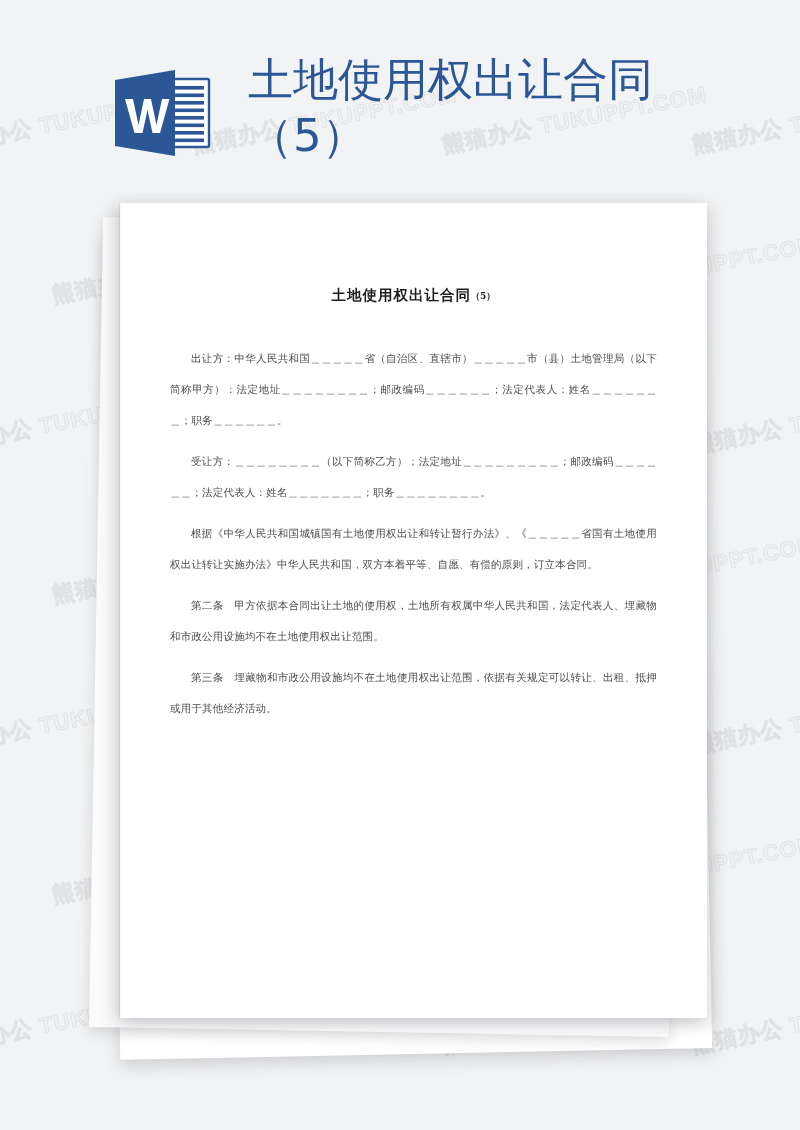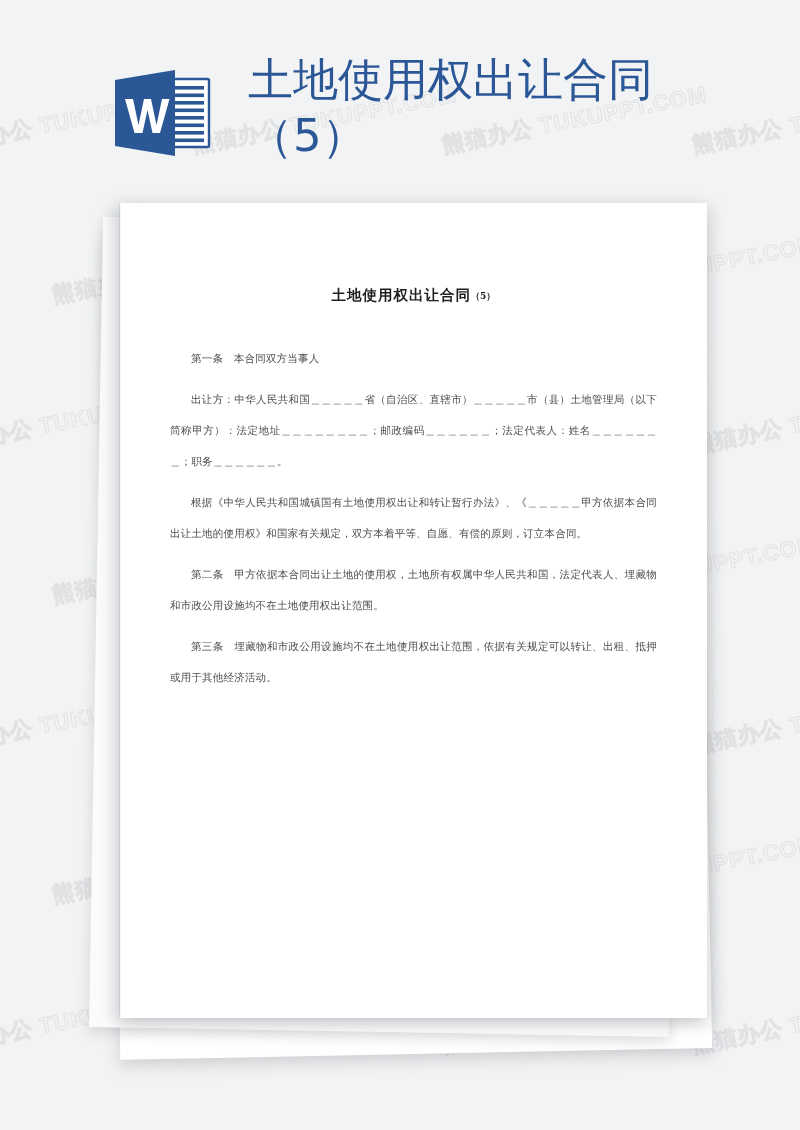--- a/index.html
+++ b/index.html
@@ -195,23 +195,23 @@
 <div id="paper-stack">
   <div class="sheet-back-tilt"></div>
   <div class="sheet-back-left"></div>
 
   <div id="main-page">
     <div id="page-body">
       <div class="doc-title-line">
         <span class="doc-title-main">土地使用权出让合同</span><span class="doc-title-sub">（5）</span>
       </div>
       <div id="paras-host">
-          <div class="para indent">第一条　本合同双方当事人</div>
           <div class="para indent">出让方：中华人民共和国＿＿＿＿＿省（自治区、直辖市）＿＿＿＿＿市（县）土地管理局（以下简称甲方）：法定地址＿＿＿＿＿＿＿＿；邮政编码＿＿＿＿＿＿；法定代表人：姓名＿＿＿＿＿＿＿；职务＿＿＿＿＿＿。</div>
-          <div class="para indent">根据《中华人民共和国城镇国有土地使用权出让和转让暂行办法》、《＿＿＿＿＿甲方依据本合同出让土地的使用权》和国家有关规定，双方本着平等、自愿、有偿的原则，订立本合同。</div>
+          <div class="para indent">受让方：＿＿＿＿＿＿＿＿（以下简称乙方）；法定地址＿＿＿＿＿＿＿＿＿；邮政编码＿＿＿＿＿＿；法定代表人：姓名＿＿＿＿＿＿＿；职务＿＿＿＿＿＿＿＿。</div>
+          <div class="para indent">根据《中华人民共和国城镇国有土地使用权出让和转让暂行办法》、《＿＿＿＿＿省国有土地使用权出让转让实施办法》中华人民共和国，双方本着平等、自愿、有偿的原则，订立本合同。</div>
           <div class="para indent">第二条　甲方依据本合同出让土地的使用权，土地所有权属中华人民共和国，法定代表人、埋藏物和市政公用设施均不在土地使用权出让范围。</div>
           <div class="para indent">第三条　埋藏物和市政公用设施均不在土地使用权出让范围，依据有关规定可以转让、出租、抵押或用于其他经济活动。</div>
         </div>
     </div>
   </div>
   <div id="page-shadow-edge"></div>
 </div>
 
 <div id="doc-header">
   <div id="word-icon">

